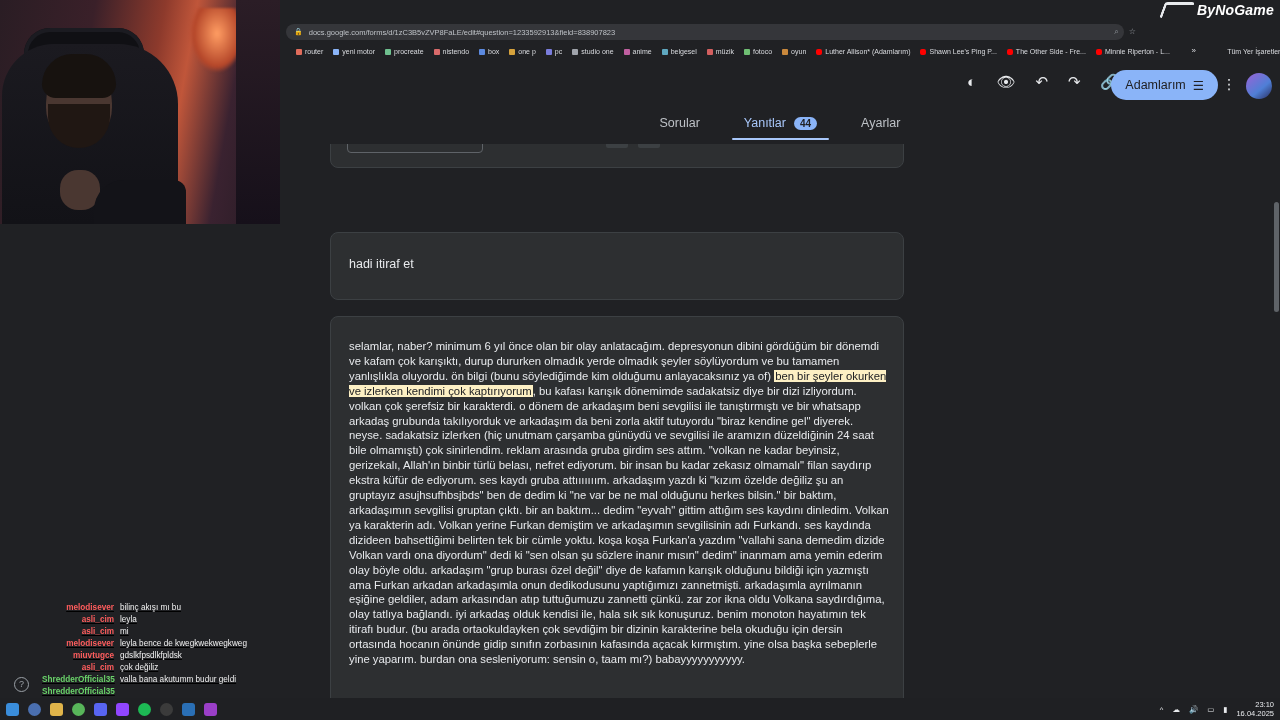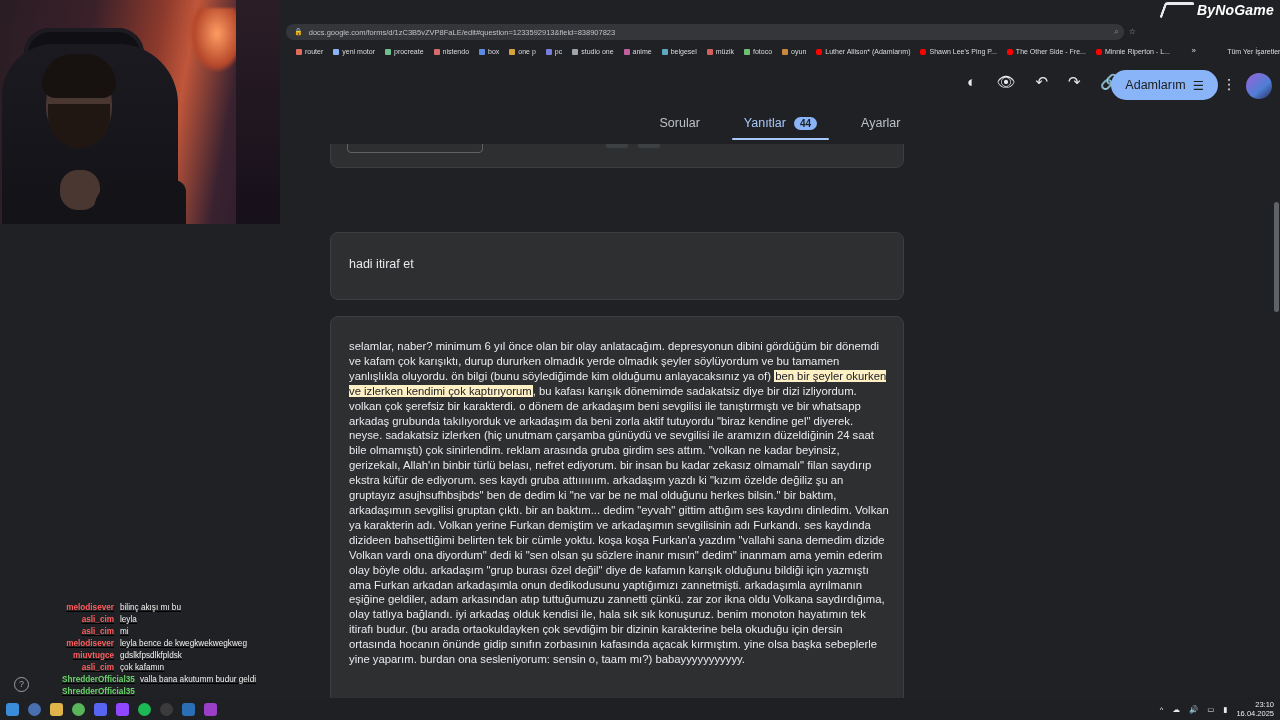--- a/index.html
+++ b/index.html
@@ -107,21 +107,21 @@
   .cam .head { position: absolute; left: 44px; top: 20px; width: 66px; height: 78px; background: #4a3731; border-radius: 50% 50% 44% 44%; }
   .cam .hair { position: absolute; left: 40px; top: 10px; width: 74px; height: 44px; background: #17120f; border-radius: 40px 40px 18px 18px; }
   .cam .beard { position: absolute; left: 46px; top: 60px; width: 62px; height: 44px; background: #201713; border-radius: 0 0 40px 40px; }
   .cam .hand { position: absolute; left: 58px; top: 126px; width: 40px; height: 40px; background: #4a3731; border-radius: 18px; }
   .cam .armr { position: absolute; left: 92px; top: 136px; width: 92px; height: 88px; background: #131318; border-radius: 30px 12px 0 0; }
 
   
   .chat { position: absolute; left: 42px; bottom: 22px; width: 320px; font-size: 8.2px; line-height: 12px; }
   .chatline { display: flex; gap: 6px; text-decoration: underline; }
   .chatline .who { color: #ff5d5d; font-weight: 700; text-align: right; width: 72px; flex: 0 0 72px; }
-  .chatline .who.g { color: #6ad46a; margin-left: 20px; }
+  .chatline .who.g { color: #6ad46a; }
   .chatline .msg { color: #f1f1f1; }
 
   
   .logo { position: absolute; right: 6px; top: 2px; display: flex; align-items: flex-start; gap: 5px; }
   .logo .swoosh { width: 30px; height: 16px; border-left: 3px solid #e8eaed; border-top: 3px solid #e8eaed; transform: skewX(-20deg); border-radius: 3px; }
   .logo .txt { color: #fff; font-size: 14px; font-weight: 700; font-style: italic; letter-spacing: .2px; }
 
   
   .taskbar { position: absolute; left: 0; bottom: 0; width: 1280px; height: 22px; background: #1f2023; display: flex; align-items: center; }
   .tb-left { display: flex; align-items: center; gap: 9px; padding-left: 6px; }
@@ -329,21 +329,21 @@
     <div class="chatline">
       <span class="who">melodisever</span>
       <span class="msg">leyla bence de kwegkwekwegkweg</span>
     </div>
     <div class="chatline">
       <span class="who">miuvtugce</span>
       <span class="msg">gdslkfpsdlkfpldsk</span>
     </div>
     <div class="chatline">
       <span class="who">asli_cim</span>
-      <span class="msg">çok kafamın</span>
+      <span class="msg">çok değiliz</span>
     </div>
     <div class="chatline">
       <span class="who g">ShredderOfficial35</span>
       <span class="msg">valla bana akutumm budur geldi</span>
     </div>
     <div class="chatline">
       <span class="who g">ShredderOfficial35</span>
       <span class="msg"></span>
     </div>
   </div>

